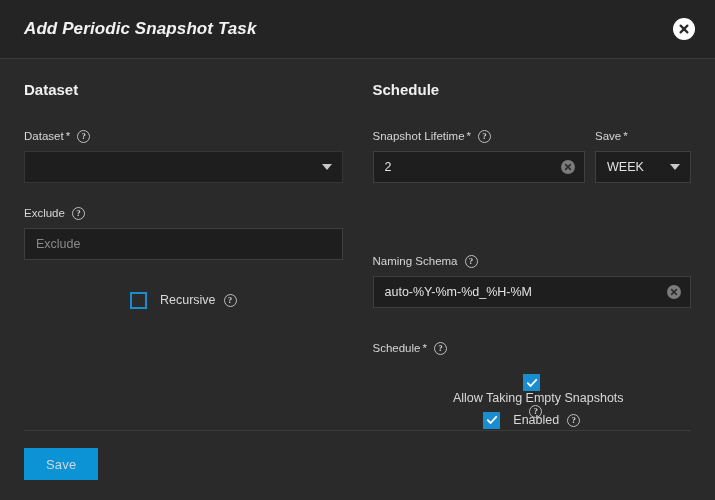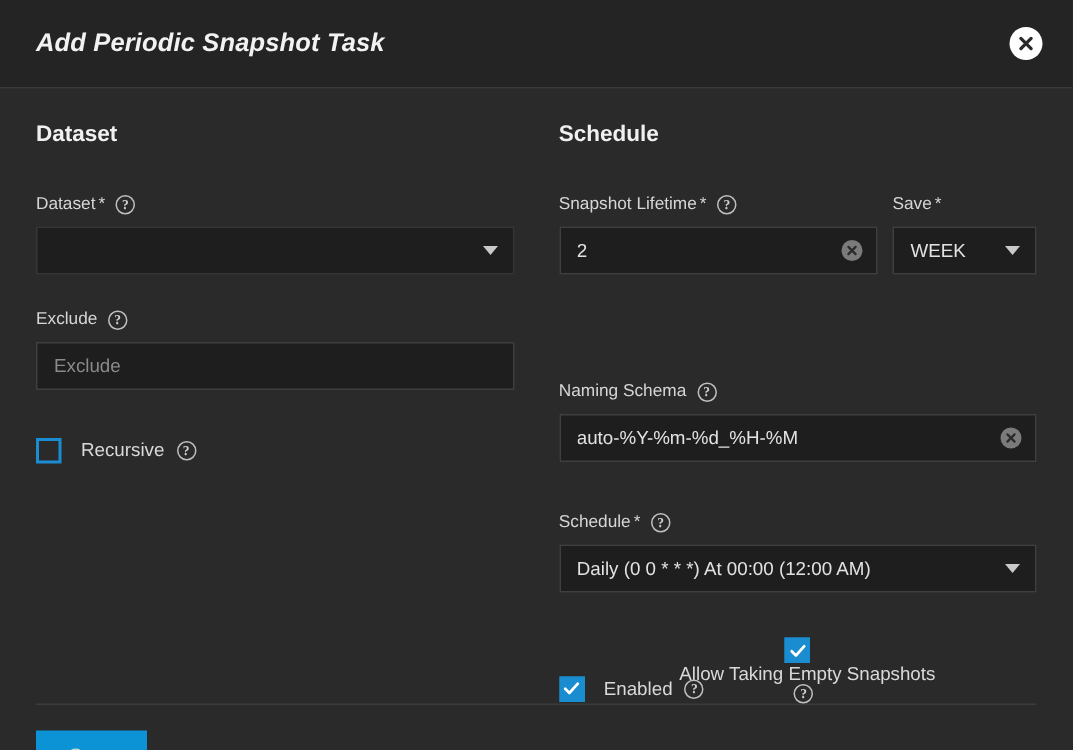--- a/index.html
+++ b/index.html
@@ -175,20 +175,21 @@
   .row { display: flex; gap: 10px; }
   .row .grow { flex: 1 1 auto; }
   .row .unit { width: 96px; flex: 0 0 96px; }
 
   
   .checkrow {
     display: flex;
     align-items: center;
     height: 20px;
     margin-top: 4px;
+    justify-content: center;
   }
   .checkrow + .checkrow { }
 
   .checkbox {
     width: 17px;
     height: 17px;
     flex: 0 0 17px;
     border: 2px solid #1a8cd0;
     background: transparent;
     cursor: pointer;
@@ -332,26 +333,20 @@
           </span>
         </div>
       </div>
 
       <div class="field" style="margin-top:32px;">
         <div class="field-label">
           <span>Schedule</span>
             <span class="req">*</span>
           <span class="help">?</span>
         </div>
-        <div class="input-wrap">
-          <div class="control select">
-            <span class="val">Daily (0 0 * * *)  At 00:00 (12:00 AM)</span>
-          </div>
-          <span class="caret"></span>
-        </div>
       </div>
 
       <div class="checkrow" style="margin-top:30px;flex-direction:column;">
         <span class="checkbox checked">
           <svg width="12" height="12" viewBox="0 0 12 12" aria-hidden="true">
             <path d="M1.8 6.2 L4.6 9 L10.2 2.8" stroke="#ffffff" stroke-width="1.8" fill="none" stroke-linecap="round" stroke-linejoin="round"></path>
           </svg>
         </span>
         <span class="checklabel">Allow Taking Empty Snapshots</span>
         <span class="help">?</span>

